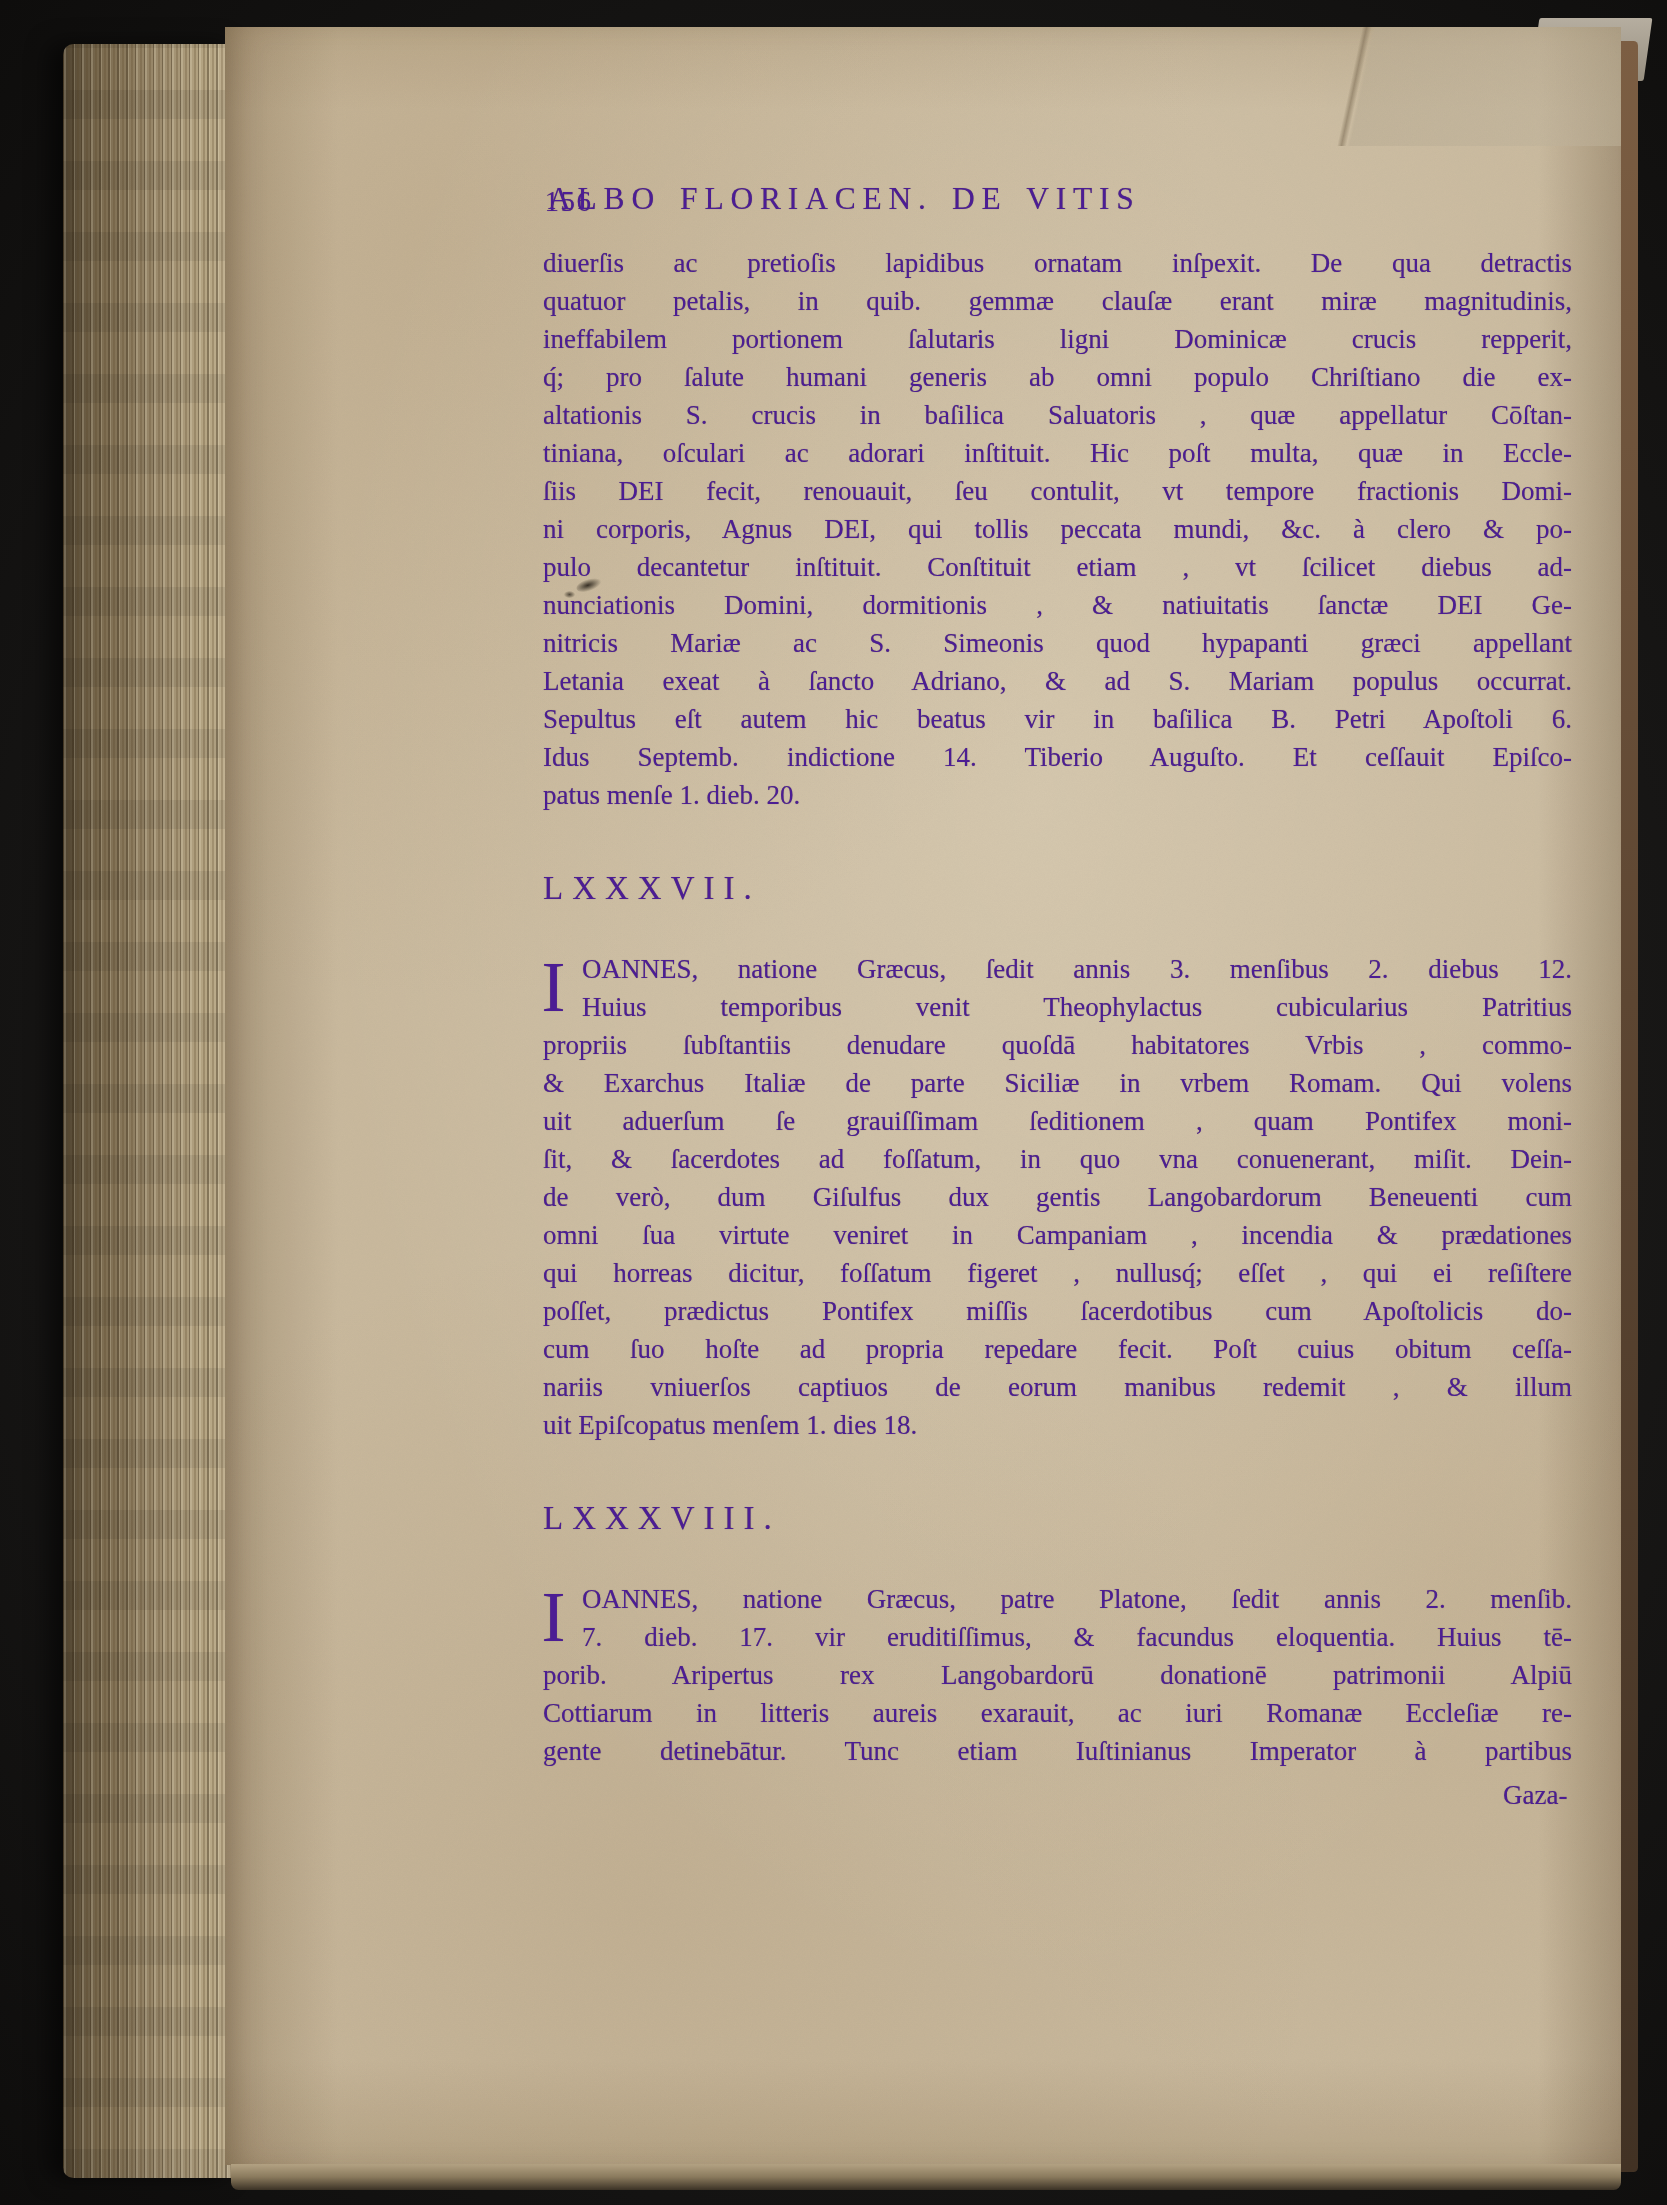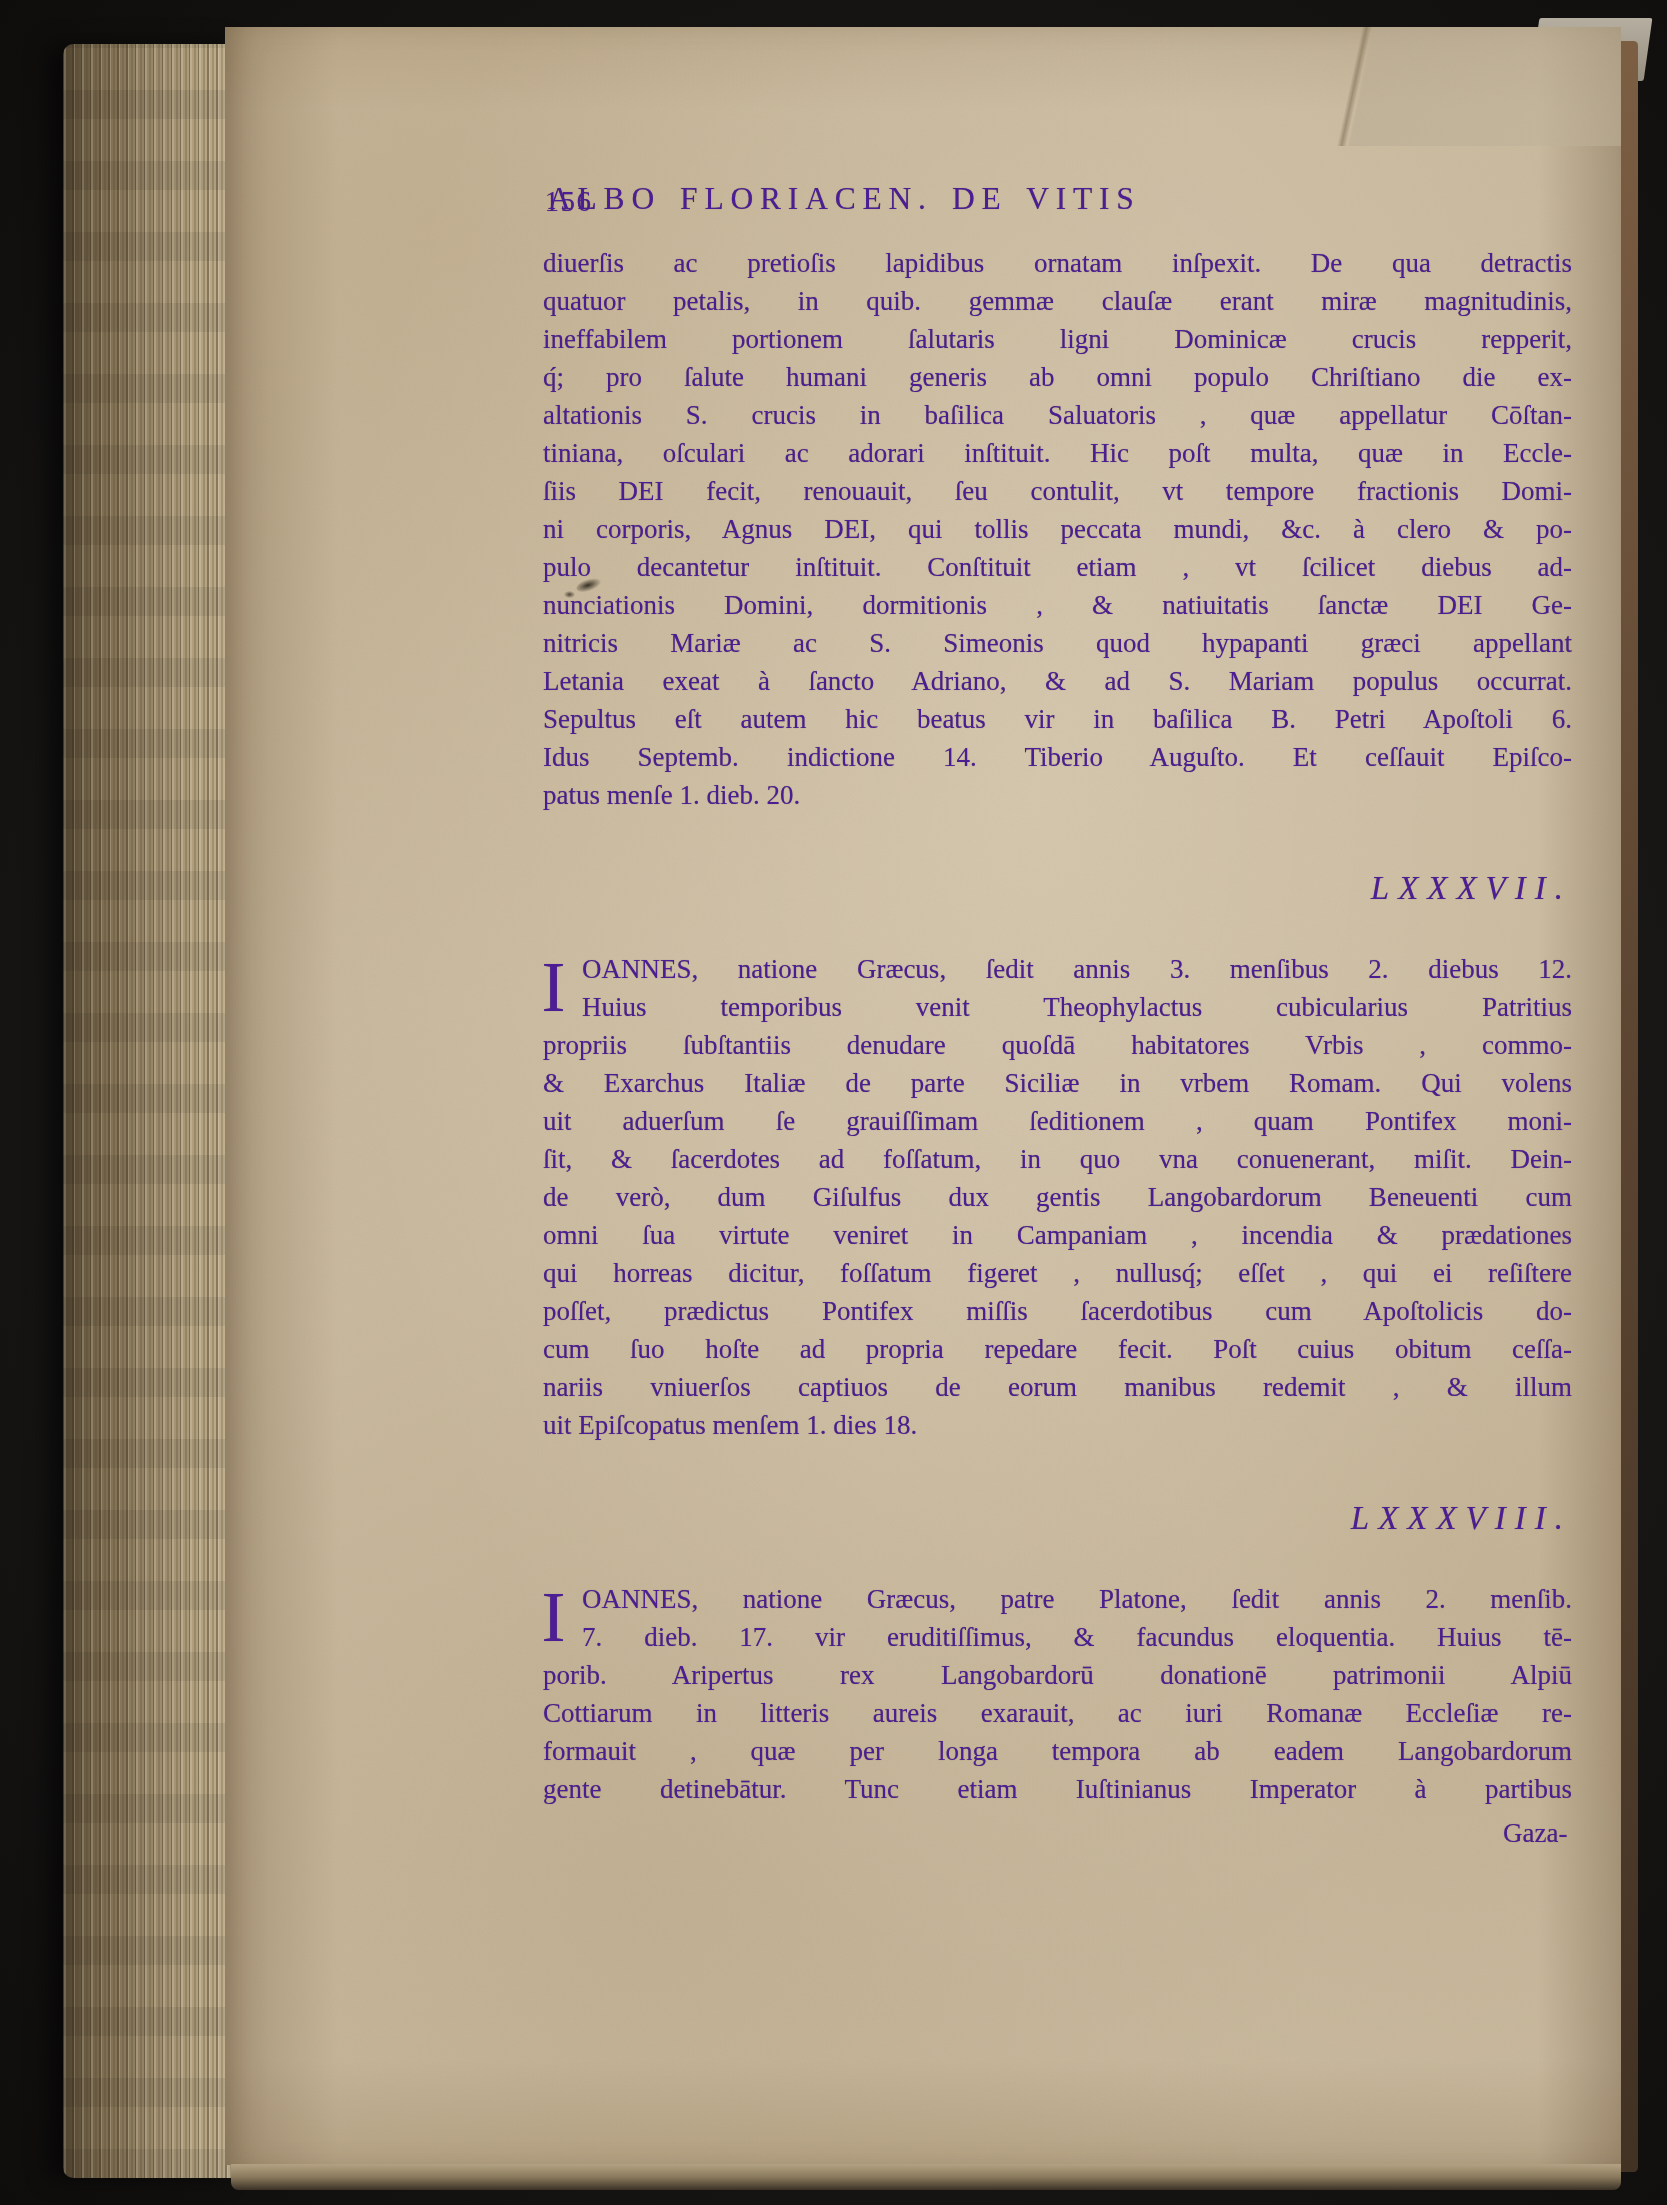--- a/index.html
+++ b/index.html
@@ -83,22 +83,22 @@
     position:absolute; left:5px; right:0; top:1.5px; text-align:left;
     font-size:31.5px; letter-spacing:6.8px; word-spacing:4.5px;
   }
   .tline{
     font-size:27px; line-height:38px;
     text-align:justify; text-align-last:justify;
     white-space:normal;
   }
   .end-short .tline:last-child{ text-align-last:left; }
   .section-heading{
-    text-align:right; font-size:33px; line-height:42px;
-    letter-spacing:9px; margin:53px 0 41px 0;font-style:italic;
+    text-align:left; font-size:33px; line-height:42px;
+    letter-spacing:9px; margin:53px 0 41px 0;
   }
   .para{ position:relative; }
   .dropcap{
     float:left; font-size:72px; line-height:74px; height:74px;
     margin:0 16.5px 0 -1.5px;
   }
   .para::after{ content:""; display:block; clear:both; }
   .catchword{
     font-size:27px; line-height:38px; text-align:right; margin-top:6px;
     padding-right:4.5px;
@@ -169,21 +169,20 @@
 
   <div class="section-heading">LXXXVIII.</div>
 
   <div class="para">
     <span class="dropcap">I</span>
     <div class="lines">
         <div class="tline">OANNES, natione Græcus, patre Platone, ſedit annis 2. menſib.</div>
         <div class="tline">7. dieb. 17. vir eruditiſſimus, &amp; facundus eloquentia. Huius tē-</div>
         <div class="tline">porib. Aripertus rex Langobardorū donationē patrimonii Alpiū</div>
         <div class="tline">Cottiarum in litteris aureis exarauit, ac iuri Romanæ Eccleſiæ re-</div>
-        <div class="tline">formauit , quæ per longa tempora ab eadem Langobardorum</div>
         <div class="tline">gente detinebātur. Tunc etiam Iuſtinianus Imperator à partibus</div>
       </div>
   </div>
 
   <div class="catchword">Gaza-</div>
 
 </div>
 
 <svg class="grain" xmlns="http://www.w3.org/2000/svg" viewBox="0 0 1860 2850" width="1396" height="2138">
   <filter id="g">

